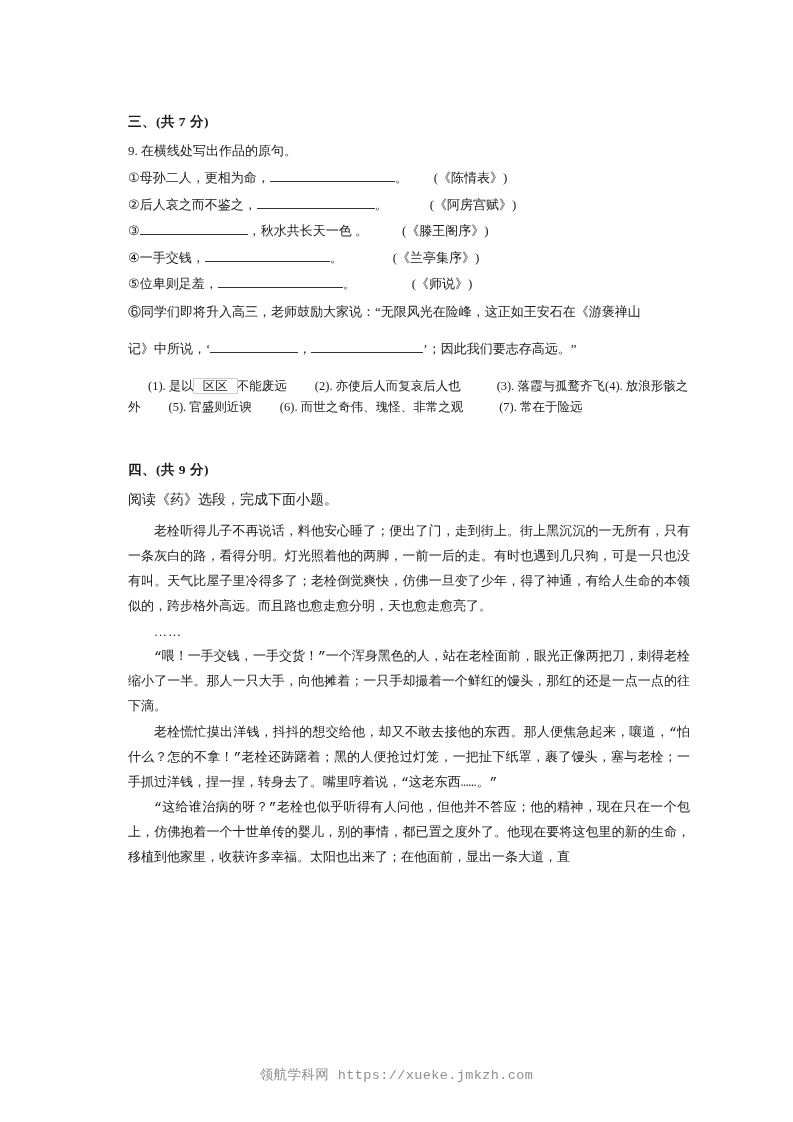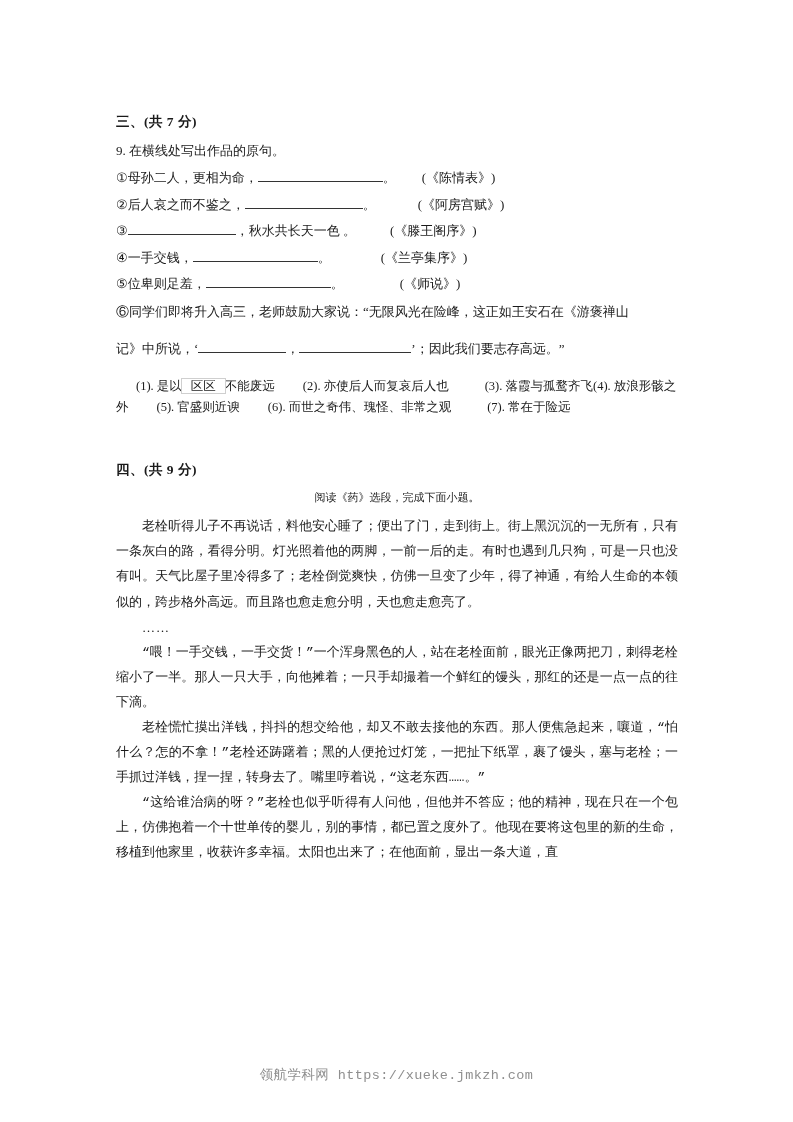--- a/index.html
+++ b/index.html
@@ -16,21 +16,21 @@
     overflow: hidden;
   }
   .page {
     position: absolute;
     left: 0; top: 0;
     width: 793px;
     height: 1122px;
   }
   .content {
     position: absolute;
-    left: 116px;
+    left: 128px;
     top: 112px;
     width: 562px;
   }
   .section-head {
     font-weight: bold;
     font-size: 13.5px;
     letter-spacing: 0.5px;
     margin: 0 0 9px 0;
     line-height: 1.5;
   }
@@ -98,24 +98,23 @@
   .ans-body .pad-l { display:inline-block; width: 36px; }
   .boxed {
     outline: 1px solid #cfcfcf;
     outline-offset: 0px;
     padding: 0 9px;
   }
   .sec2 {
     margin-top: 41px;
   }
   .read-lead {
-    font-size: 11px;
+    font-size: 14px;
     line-height: 1.55;
     margin: 0 0 8px 0;
-    text-align: center;
   }
   .para {
     font-size: 13px;
     line-height: 1.93;
     margin: 0;
     text-align: justify;
     text-justify: inter-ideograph;
     text-indent: 2em;
     font-family: Liberation Mono, monospace;
   }

